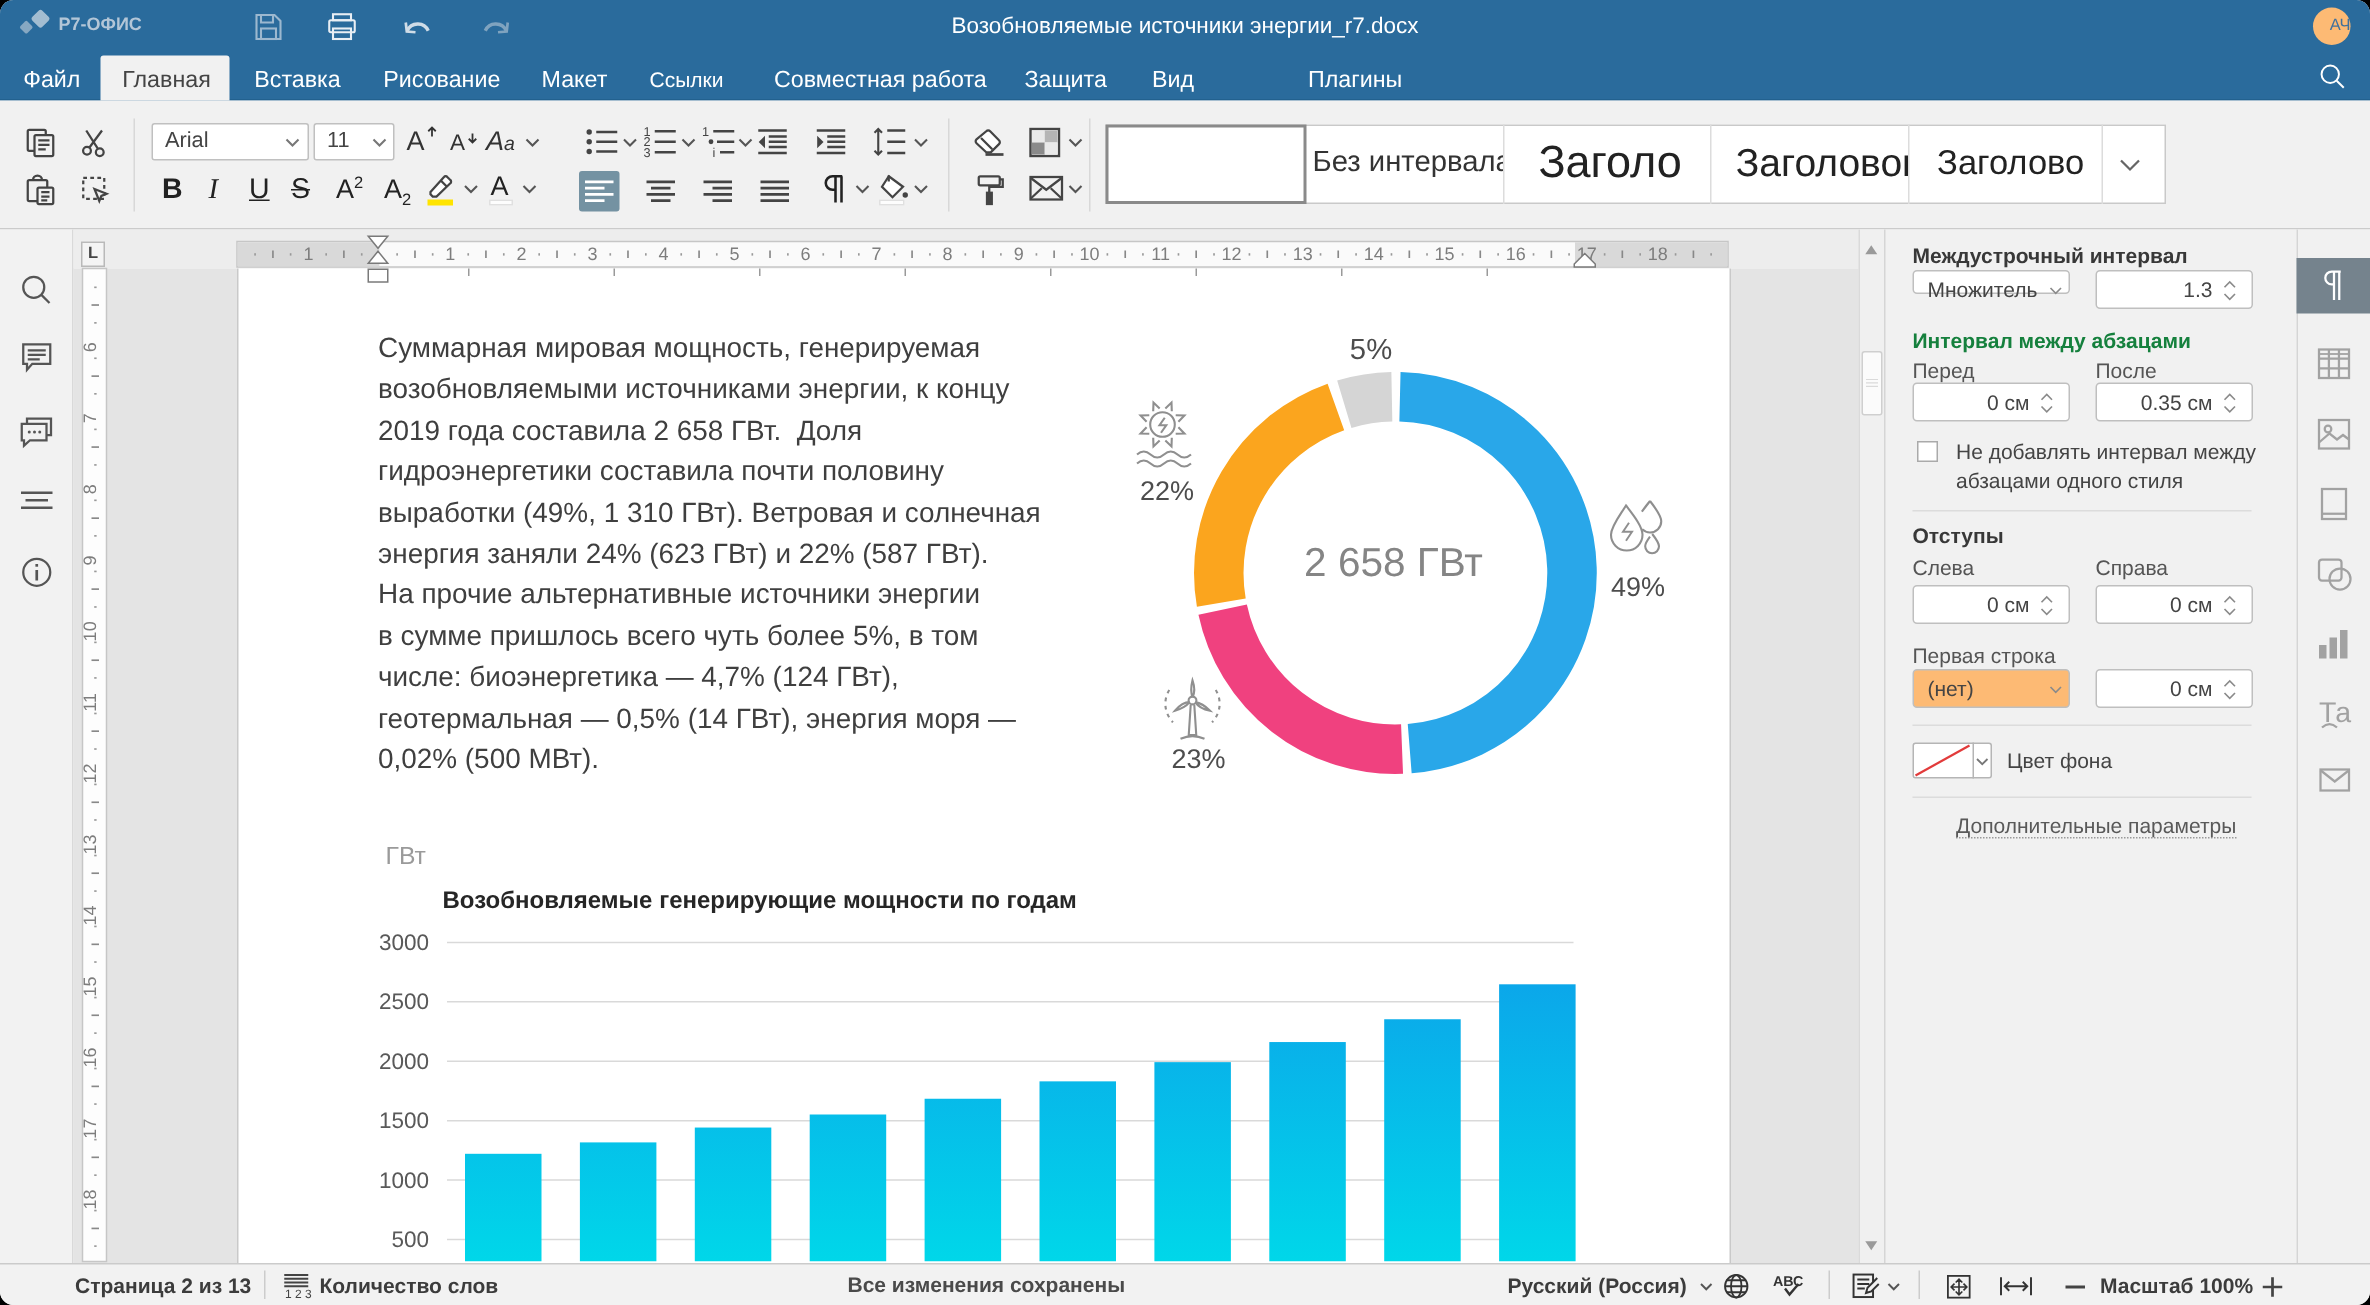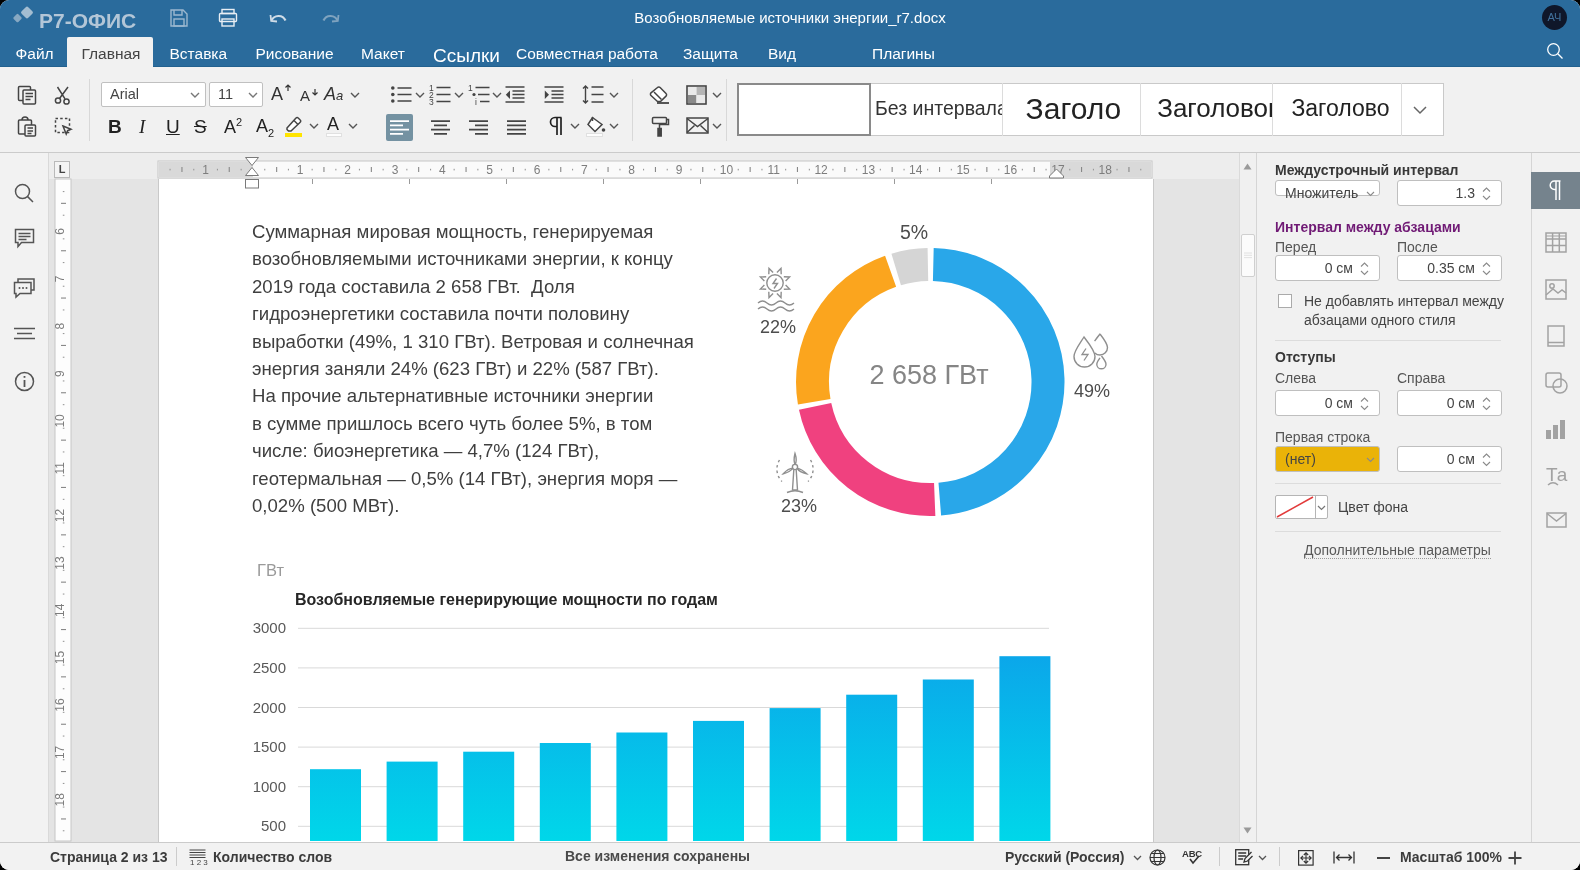--- a/index.html
+++ b/index.html
@@ -8,21 +8,21 @@
 svg{display:block;overflow:visible;}
 .ic{stroke:#444;fill:none;stroke-width:1.5;}
 .tx{white-space:nowrap;}
 </style></head><body>
 <div id="app">
 <div class="ab" style="left:0px;top:0px;width:1580px;height:36px;background:#2a6b9c;"></div>
 <svg class="ab" style="left:12px;top:4px;" width="32" height="26">
       <rect x="2.2" y="10.8" width="6.6" height="6.6" rx="1.2" transform="rotate(45 5.5 14.1)" fill="#87a8c2"></rect>
       <rect x="10.3" y="3.8" width="9.4" height="9.4" rx="1.8" transform="rotate(45 15 8.5)" fill="#a3bdd1"></rect>
     </svg>
-<div class="ab tx" style="left:39px;top:9px;font-size:21px;color:#b3c6d7;font-weight:bold;">Р7-ОФИС</div>
+<div class="ab tx" style="left:39px;top:9px;font-size:12px;color:#b3c6d7;font-weight:bold;">Р7-ОФИС</div>
 <svg class="ab" style="left:169px;top:8px;" width="20" height="20">
       <g stroke="#9cb8cf" fill="none" stroke-width="1.4">
         <path d="M2 2 h12 l4 4 v12 h-16 z"></path>
         <path d="M5 2 v5 h8 v-5"></path>
         <rect x="5" y="11" width="10" height="7"></rect>
       </g>
     </svg>
 <svg class="ab" style="left:218px;top:8px;" width="20" height="20">
       <g stroke="#e8eef4" fill="none" stroke-width="1.4">
         <rect x="4" y="1.5" width="12" height="4"></rect>
@@ -36,27 +36,27 @@
         <path d="M2.5 4 L3.2 10 L9 10.5" stroke-width="1.8"></path>
       </g>
     </svg>
 <svg class="ab" style="left:319px;top:11px;" width="22" height="15">
       <g stroke="#7fa3bf" fill="none" stroke-width="2.2">
         <path d="M18.5 9.5 C16 4 7.5 3 4.5 9.5"></path>
         <path d="M19.5 4 L18.8 10 L13 10.5" stroke-width="1.8"></path>
       </g>
     </svg>
 <div class="ab" style="left:0px;top:9px;width:1580px;height:18px;text-align:center;font-size:15px;color:#fff;">Возобновляемые источники энергии_r7.docx</div>
-<div class="ab" style="left:1542px;top:5px;width:25px;height:25px;background:#0f172a;border-radius:50%;font-size:11px;color:#41719c;text-align:center;line-height:25px;">АЧ</div>
+<div class="ab" style="left:1542px;top:5px;width:25px;height:25px;background:#fdba74;border-radius:50%;font-size:11px;color:#41719c;text-align:right;line-height:25px;">АЧ</div>
 <div class="ab" style="left:0px;top:36px;width:1580px;height:31px;background:#2a6b9c;border-bottom:1px solid #22618f;"></div>
 <div class="ab tx" style="left:15.5px;top:44.5px;font-size:15.5px;color:#fff;">Файл</div>
 <div class="ab tx" style="left:169.5px;top:44.5px;font-size:15.5px;color:#fff;">Вставка</div>
 <div class="ab tx" style="left:255.5px;top:44.5px;font-size:15.5px;color:#fff;">Рисование</div>
 <div class="ab tx" style="left:361px;top:44.5px;font-size:15.5px;color:#fff;">Макет</div>
-<div class="ab tx" style="left:433px;top:44.5px;font-size:19px;color:#fff;">Ссылки</div>
+<div class="ab tx" style="left:433px;top:44.5px;font-size:14px;color:#fff;">Ссылки</div>
 <div class="ab tx" style="left:516px;top:44.5px;font-size:15.5px;color:#fff;">Совместная работа</div>
 <div class="ab tx" style="left:683px;top:44.5px;font-size:15.5px;color:#fff;">Защита</div>
 <div class="ab tx" style="left:768px;top:44.5px;font-size:15.5px;color:#fff;">Вид</div>
 <div class="ab tx" style="left:824px;top:44.5px;font-size:15.5px;color:#fff;margin-left:48px;">Плагины</div>
 <div class="ab" style="left:66.5px;top:37px;width:86px;height:30px;background:#f1f1f1;border-radius:2px 2px 0 0;"></div>
 <div class="ab tx" style="left:81.5px;top:44.5px;font-size:15.5px;color:#444;">Главная</div>
 <svg class="ab" style="left:1546px;top:42px;" width="18" height="18">
       <g stroke="#fff" fill="none" stroke-width="1.3">
         <circle cx="7.5" cy="7.5" r="5.8"></circle>
         <path d="M11.8 11.8 L16.5 16.5"></path>
@@ -567,21 +567,21 @@
 <svg class="ab" style="left:1366px;top:190.5px;" width="9" height="5.5">
       <path d="M1 1 L4.5 4.5 L8 1" stroke="#8a8a8a" fill="none" stroke-width="1.1"></path>
     </svg>
 <div class="ab" style="left:1397px;top:180px;width:105px;height:26px;background:#fff;border:1px solid #bfbfbf;border-radius:3px;font-size:14px;color:#444;text-align:right;line-height:24px;padding-right:26px;">1.3</div>
 <svg class="ab" style="left:1482px;top:186.5px;" width="9" height="5.5">
       <path d="M1 4.5 L4.5 1 L8 4.5" stroke="#8a8a8a" fill="none" stroke-width="1.1"></path>
     </svg>
 <svg class="ab" style="left:1482px;top:195px;" width="9" height="5.5">
       <path d="M1 1 L4.5 4.5 L8 1" stroke="#8a8a8a" fill="none" stroke-width="1.1"></path>
     </svg>
-<div class="ab" style="left:1275px;top:219px;width:250px;height:18px;font-weight:bold;font-size:14px;color:#701a75;">Интервал между абзацами</div>
+<div class="ab" style="left:1275px;top:219px;width:250px;height:18px;font-weight:bold;font-size:14px;color:#15803d;">Интервал между абзацами</div>
 <div class="ab" style="left:1275px;top:239px;width:100px;height:17px;font-size:14px;color:#555;">Перед</div>
 <div class="ab" style="left:1397px;top:239px;width:100px;height:17px;font-size:14px;color:#555;">После</div>
 <div class="ab" style="left:1275px;top:255px;width:105px;height:26px;background:#fff;border:1px solid #bfbfbf;border-radius:3px;font-size:14px;color:#444;text-align:right;line-height:24px;padding-right:26px;">0 см</div>
 <svg class="ab" style="left:1360px;top:261.5px;" width="9" height="5.5">
       <path d="M1 4.5 L4.5 1 L8 4.5" stroke="#8a8a8a" fill="none" stroke-width="1.1"></path>
     </svg>
 <svg class="ab" style="left:1360px;top:270px;" width="9" height="5.5">
       <path d="M1 1 L4.5 4.5 L8 1" stroke="#8a8a8a" fill="none" stroke-width="1.1"></path>
     </svg>
 <div class="ab" style="left:1397px;top:255px;width:105px;height:26px;background:#fff;border:1px solid #bfbfbf;border-radius:3px;font-size:14px;color:#444;text-align:right;line-height:24px;padding-right:26px;">0.35 см</div>
@@ -605,21 +605,21 @@
       <path d="M1 1 L4.5 4.5 L8 1" stroke="#8a8a8a" fill="none" stroke-width="1.1"></path>
     </svg>
 <div class="ab" style="left:1397px;top:390px;width:105px;height:26px;background:#fff;border:1px solid #bfbfbf;border-radius:3px;font-size:14px;color:#444;text-align:right;line-height:24px;padding-right:26px;">0 см</div>
 <svg class="ab" style="left:1482px;top:396.5px;" width="9" height="5.5">
       <path d="M1 4.5 L4.5 1 L8 4.5" stroke="#8a8a8a" fill="none" stroke-width="1.1"></path>
     </svg>
 <svg class="ab" style="left:1482px;top:405px;" width="9" height="5.5">
       <path d="M1 1 L4.5 4.5 L8 1" stroke="#8a8a8a" fill="none" stroke-width="1.1"></path>
     </svg>
 <div class="ab" style="left:1275px;top:429px;width:150px;height:17px;font-size:14px;color:#555;">Первая строка</div>
-<div class="ab" style="left:1275px;top:446px;width:105px;height:26px;background:#eab308;border:1px solid #bfbfbf;border-radius:3px;font-size:14px;color:#444;line-height:24px;padding-left:9px;">(нет)</div>
+<div class="ab" style="left:1275px;top:446px;width:105px;height:26px;background:#fdba74;border:1px solid #bfbfbf;border-radius:3px;font-size:14px;color:#444;line-height:24px;padding-left:9px;">(нет)</div>
 <svg class="ab" style="left:1366px;top:456.5px;" width="9" height="5.5">
       <path d="M1 1 L4.5 4.5 L8 1" stroke="#8a8a8a" fill="none" stroke-width="1.1"></path>
     </svg>
 <div class="ab" style="left:1397px;top:446px;width:105px;height:26px;background:#fff;border:1px solid #bfbfbf;border-radius:3px;font-size:14px;color:#444;text-align:right;line-height:24px;padding-right:26px;">0 см</div>
 <svg class="ab" style="left:1482px;top:452.5px;" width="9" height="5.5">
       <path d="M1 4.5 L4.5 1 L8 4.5" stroke="#8a8a8a" fill="none" stroke-width="1.1"></path>
     </svg>
 <svg class="ab" style="left:1482px;top:461px;" width="9" height="5.5">
       <path d="M1 1 L4.5 4.5 L8 1" stroke="#8a8a8a" fill="none" stroke-width="1.1"></path>
     </svg>

